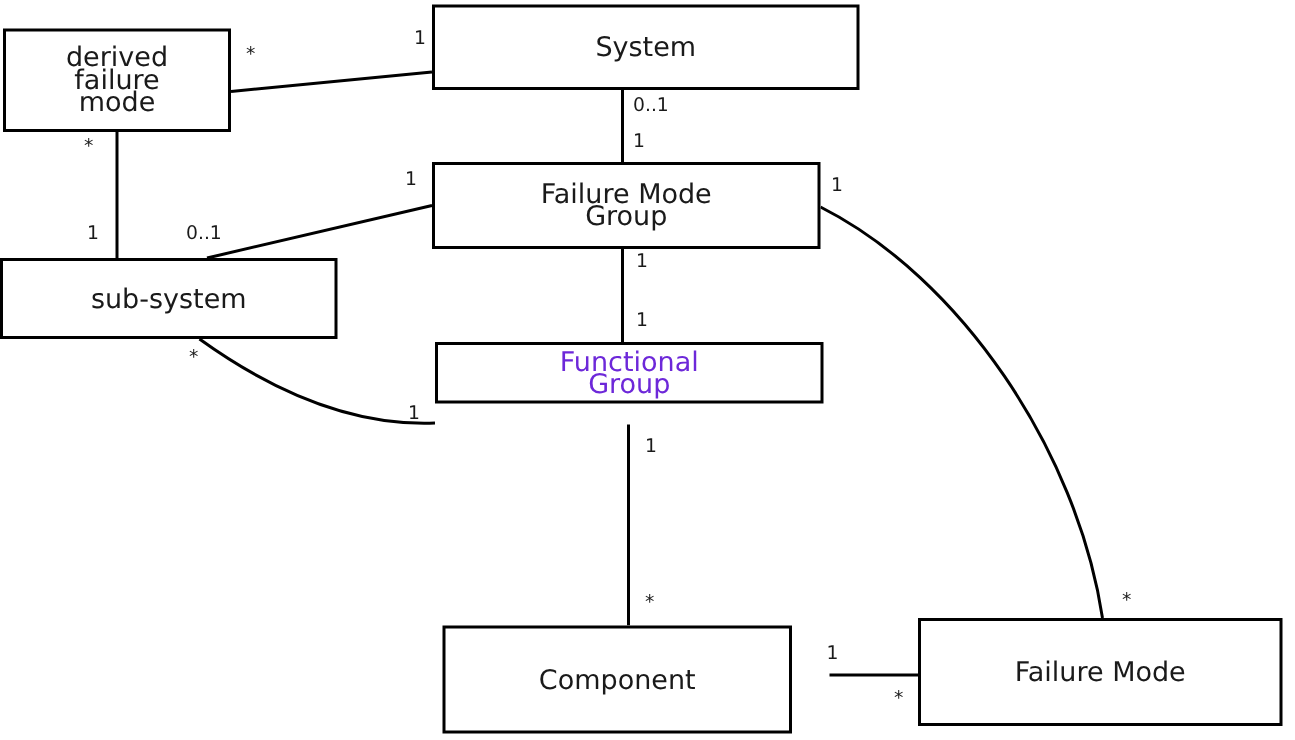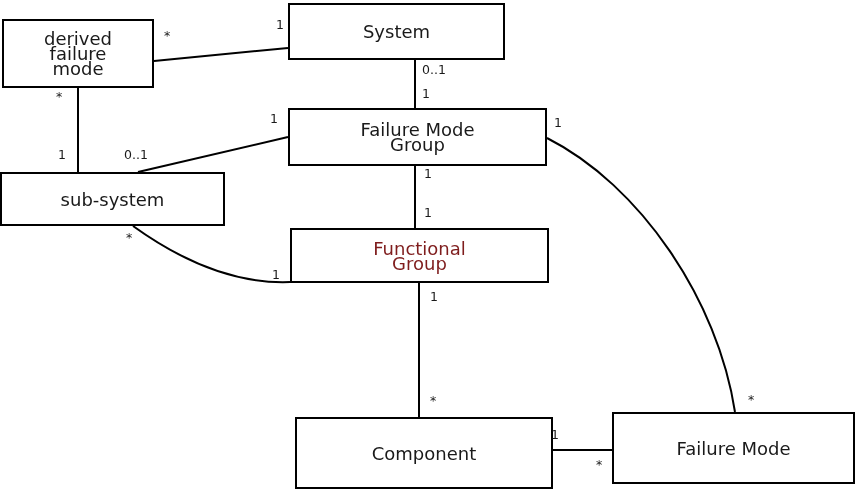--- a/index.html
+++ b/index.html
@@ -60,27 +60,27 @@
       <path d="M 138,172 L 288,137" fill="none" stroke="#000000" stroke-width="2"></path>
       <path d="M 415,166 L 415,228" fill="none" stroke="#000000" stroke-width="2"></path>
       <path d="M 133,226 Q 215,285 290,282" fill="none" stroke="#000000" stroke-width="2"></path>
       <path d="M 419,283 L 419,417" fill="none" stroke="#000000" stroke-width="2"></path>
       <path d="M 547,138 C 640,185 718,300 735,412" fill="none" stroke="#000000" stroke-width="2"></path>
       <path d="M 553,450 L 612,450" fill="none" stroke="#000000" stroke-width="2"></path>
     </svg>
 <div class="node" style="left: 2px; top: 19px; width: 152px; height: 69px; border-color: rgb(0, 0, 0); background: rgb(255, 255, 255); color: rgb(26, 26, 26);"><span>derived
 failure
 mode</span></div>
-    <div class="node" style="left: 288px; top: 3px; width: 217px; height: 57px; border-color: rgb(0, 0, 0); background: rgb(255, 255, 255); color: rgb(26, 26, 26);"><span>System</span></div>
+    <div class="node" style="left: 288px; top: 3px; width: 285px; height: 57px; border-color: rgb(0, 0, 0); background: rgb(255, 255, 255); color: rgb(26, 26, 26);"><span>System</span></div>
     <div class="node" style="left: 288px; top: 108px; width: 259px; height: 58px; border-color: rgb(0, 0, 0); background: rgb(255, 255, 255); color: rgb(26, 26, 26);"><span>Failure Mode
 Group</span></div>
     <div class="node" style="left: 0px; top: 172px; width: 225px; height: 54px; border-color: rgb(0, 0, 0); background: rgb(255, 255, 255); color: rgb(26, 26, 26);"><span>sub-system</span></div>
-    <div class="node" style="left: 290px; top: 228px; width: 259px; height: 55px; border-color: rgb(0, 0, 0); background: rgb(255, 255, 255); color: #7f1d1d; align-items: center;"><span>Functional
+    <div class="node" style="left: 290px; top: 228px; width: 259px; height: 41px; border-color: rgb(0, 0, 0); background: rgb(255, 255, 255); color: #6d28d9; align-items: center;"><span>Functional
 Group</span></div>
-    <div class="node" style="left: 295px; top: 417px; width: 258px; height: 72px; border-color: rgb(0, 0, 0); background: rgb(255, 255, 255); color: rgb(26, 26, 26);"><span>Component</span></div>
+    <div class="node" style="left: 295px; top: 417px; width: 233px; height: 72px; border-color: rgb(0, 0, 0); background: rgb(255, 255, 255); color: rgb(26, 26, 26);"><span>Component</span></div>
     <div class="node" style="left: 612px; top: 412px; width: 243px; height: 72px; border-color: rgb(0, 0, 0); background: rgb(255, 255, 255); color: rgb(26, 26, 26);"><span>Failure Mode</span></div>
     <span class="mult" style="left: 164px; top: 29px; color: rgb(26, 26, 26);">*</span>
     <span class="mult" style="left: 276px; top: 18px; color: rgb(26, 26, 26);">1</span>
     <span class="mult" style="left: 422px; top: 63px; color: rgb(26, 26, 26);">0..1</span>
     <span class="mult" style="left: 422px; top: 87px; color: rgb(26, 26, 26);">1</span>
     <span class="mult" style="left: 56px; top: 90px; color: rgb(26, 26, 26);">*</span>
     <span class="mult" style="left: 58px; top: 148px; color: rgb(26, 26, 26);">1</span>
     <span class="mult" style="left: 124px; top: 148px; color: rgb(26, 26, 26);">0..1</span>
     <span class="mult" style="left: 270px; top: 112px; color: rgb(26, 26, 26);">1</span>
     <span class="mult" style="left: 554px; top: 116px; color: rgb(26, 26, 26);">1</span>

